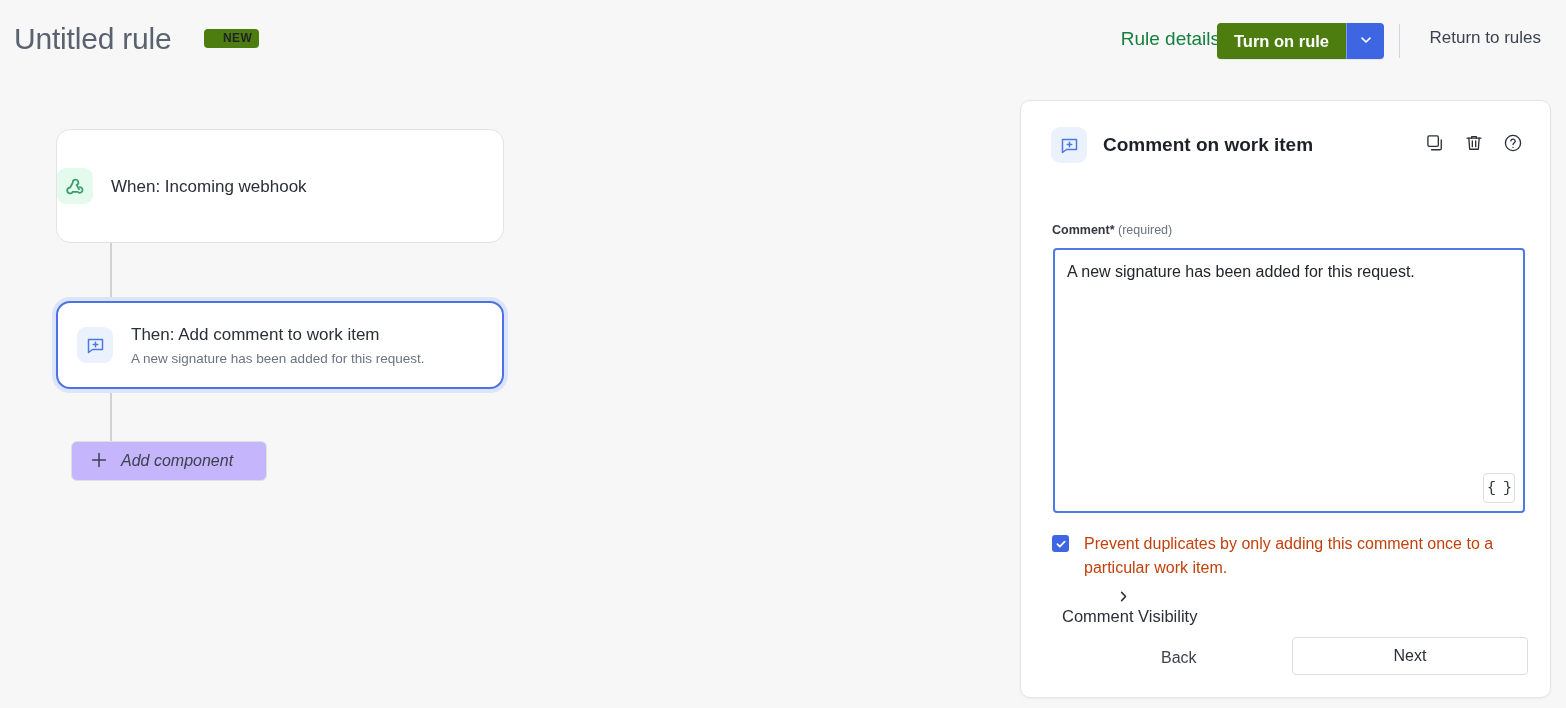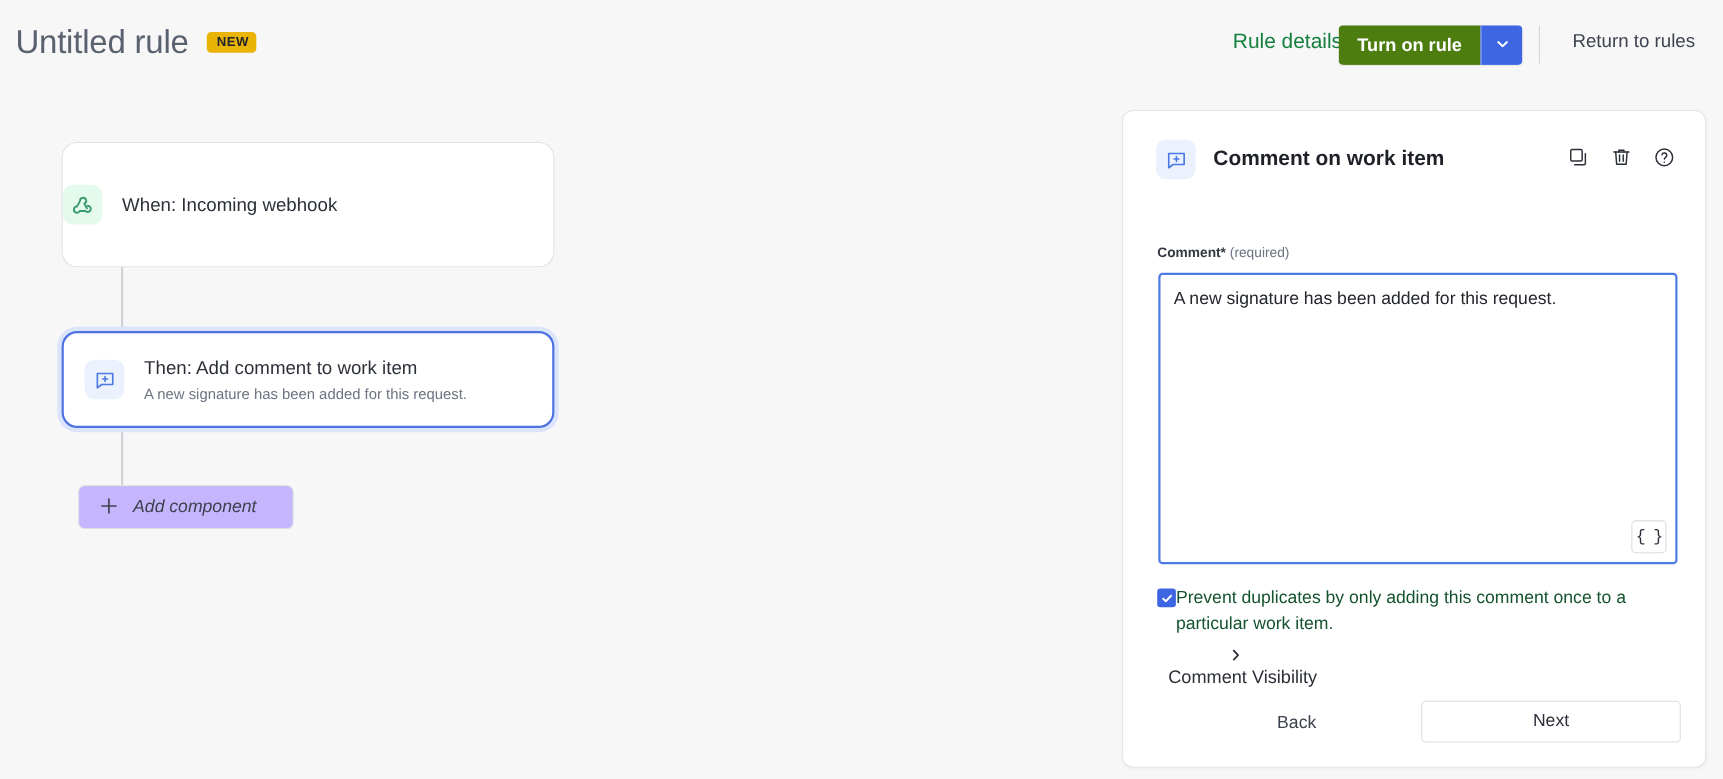--- a/index.html
+++ b/index.html
@@ -24,27 +24,27 @@
   #page-title {
     position: absolute;
     left: 14px; top: 22px;
     font-size: 30px;
     color: #5a6270;
     font-weight: 400;
     letter-spacing: -0.2px;
   }
   #new-badge {
     position: absolute;
-    left: 188px; top: 29px;
-    background: #eab308;
+    left: 204px; top: 29px;
+    background: #4d7c0f;
     color: #23242a;
     font-size: 12px;
     font-weight: bold;
     letter-spacing: 0.4px;
-    padding: 3px 7px 4px 9px;
+    padding: 3px 7px 4px 19px;
     border-radius: 4px;
     line-height: 1;
   }
   #rule-details-link {
     position: absolute;
     right: 346px; top: 28px;
     font-size: 19px;
     color: #15803d;
     cursor: pointer;
     white-space: nowrap;
@@ -301,23 +301,24 @@
     width: 17px; height: 17px;
     border-radius: 3px;
     background: #3f66e2;
     display: flex;
     align-items: center;
     justify-content: center;
     margin-top: 3px;
     cursor: pointer;
   }
   #prevent-duplicates-label {
+    margin-left: 15px;
     font-size: 16px;
     line-height: 24px;
-    color: #14532d;
+    color: #c2410c;
   }
   #comment-visibility-row {
     position: absolute;
     left: 28px; top: 488px;
     display: flex;
     align-items: center;
     cursor: pointer;
     flex-direction: column;
   }
   #comment-visibility-label {

